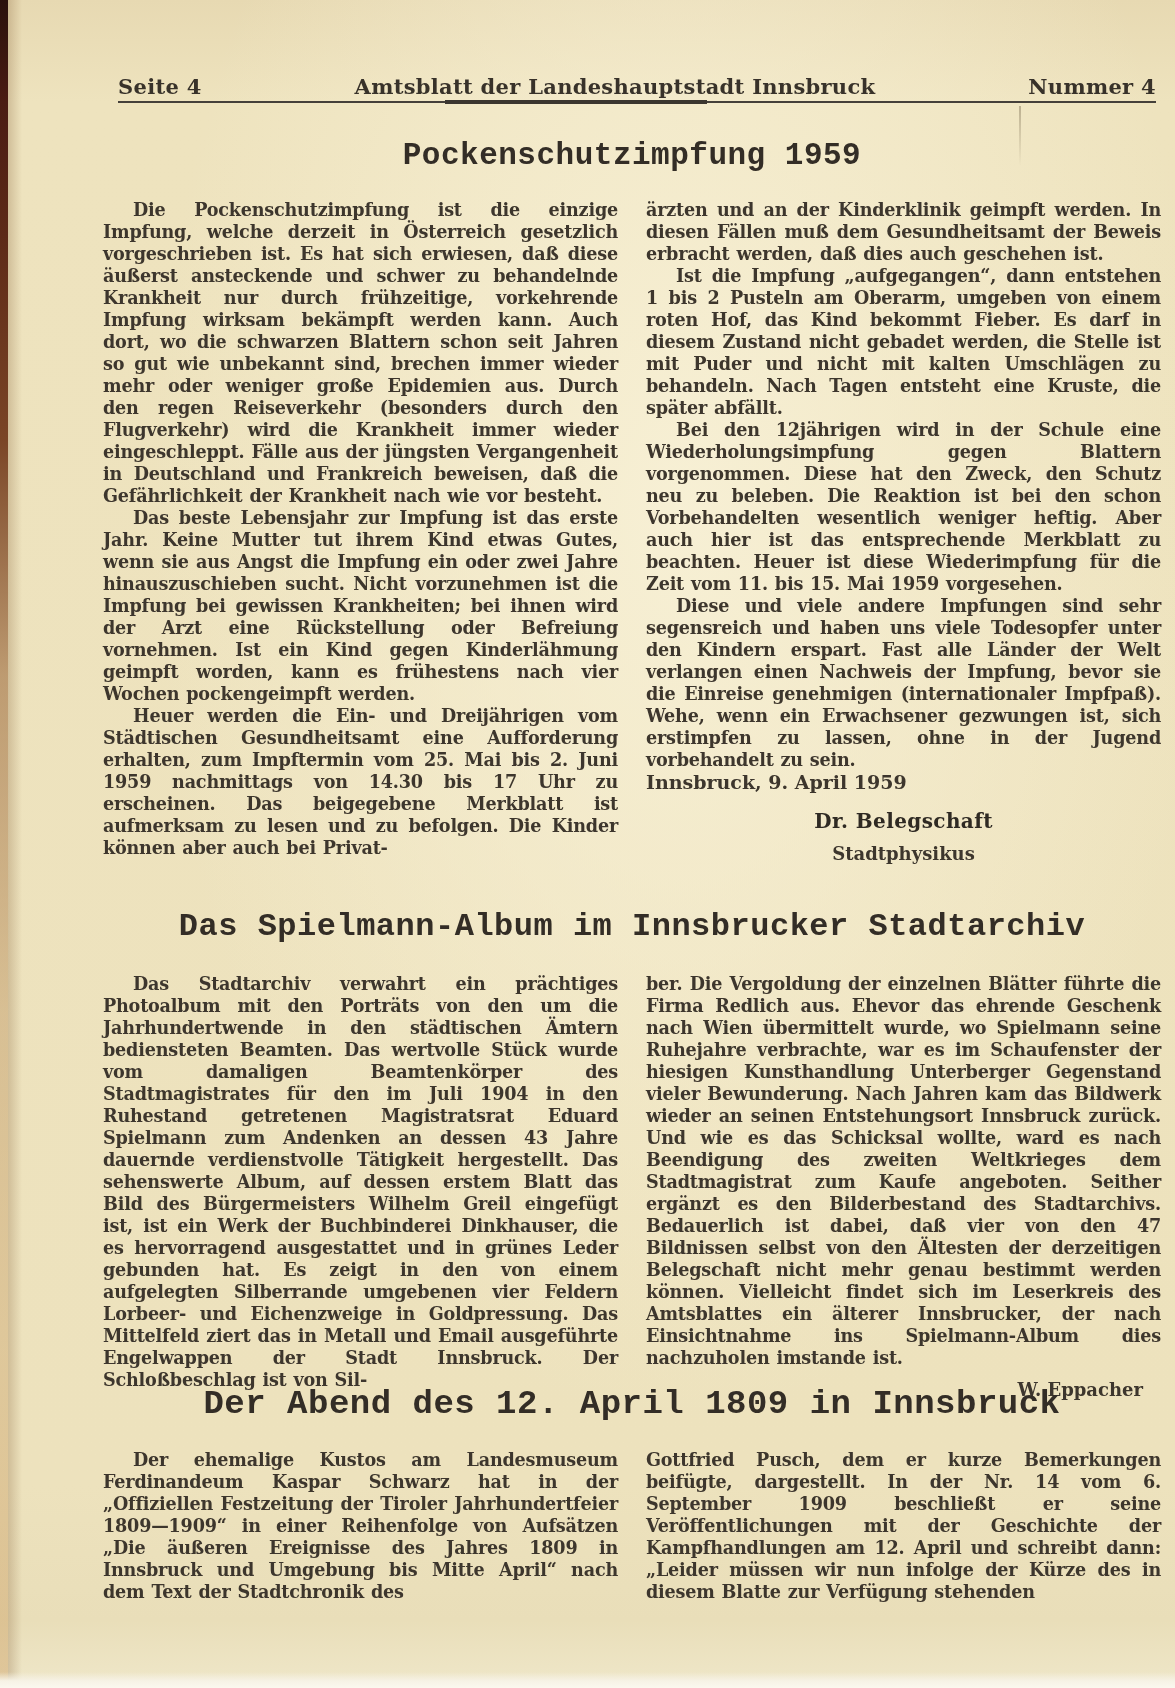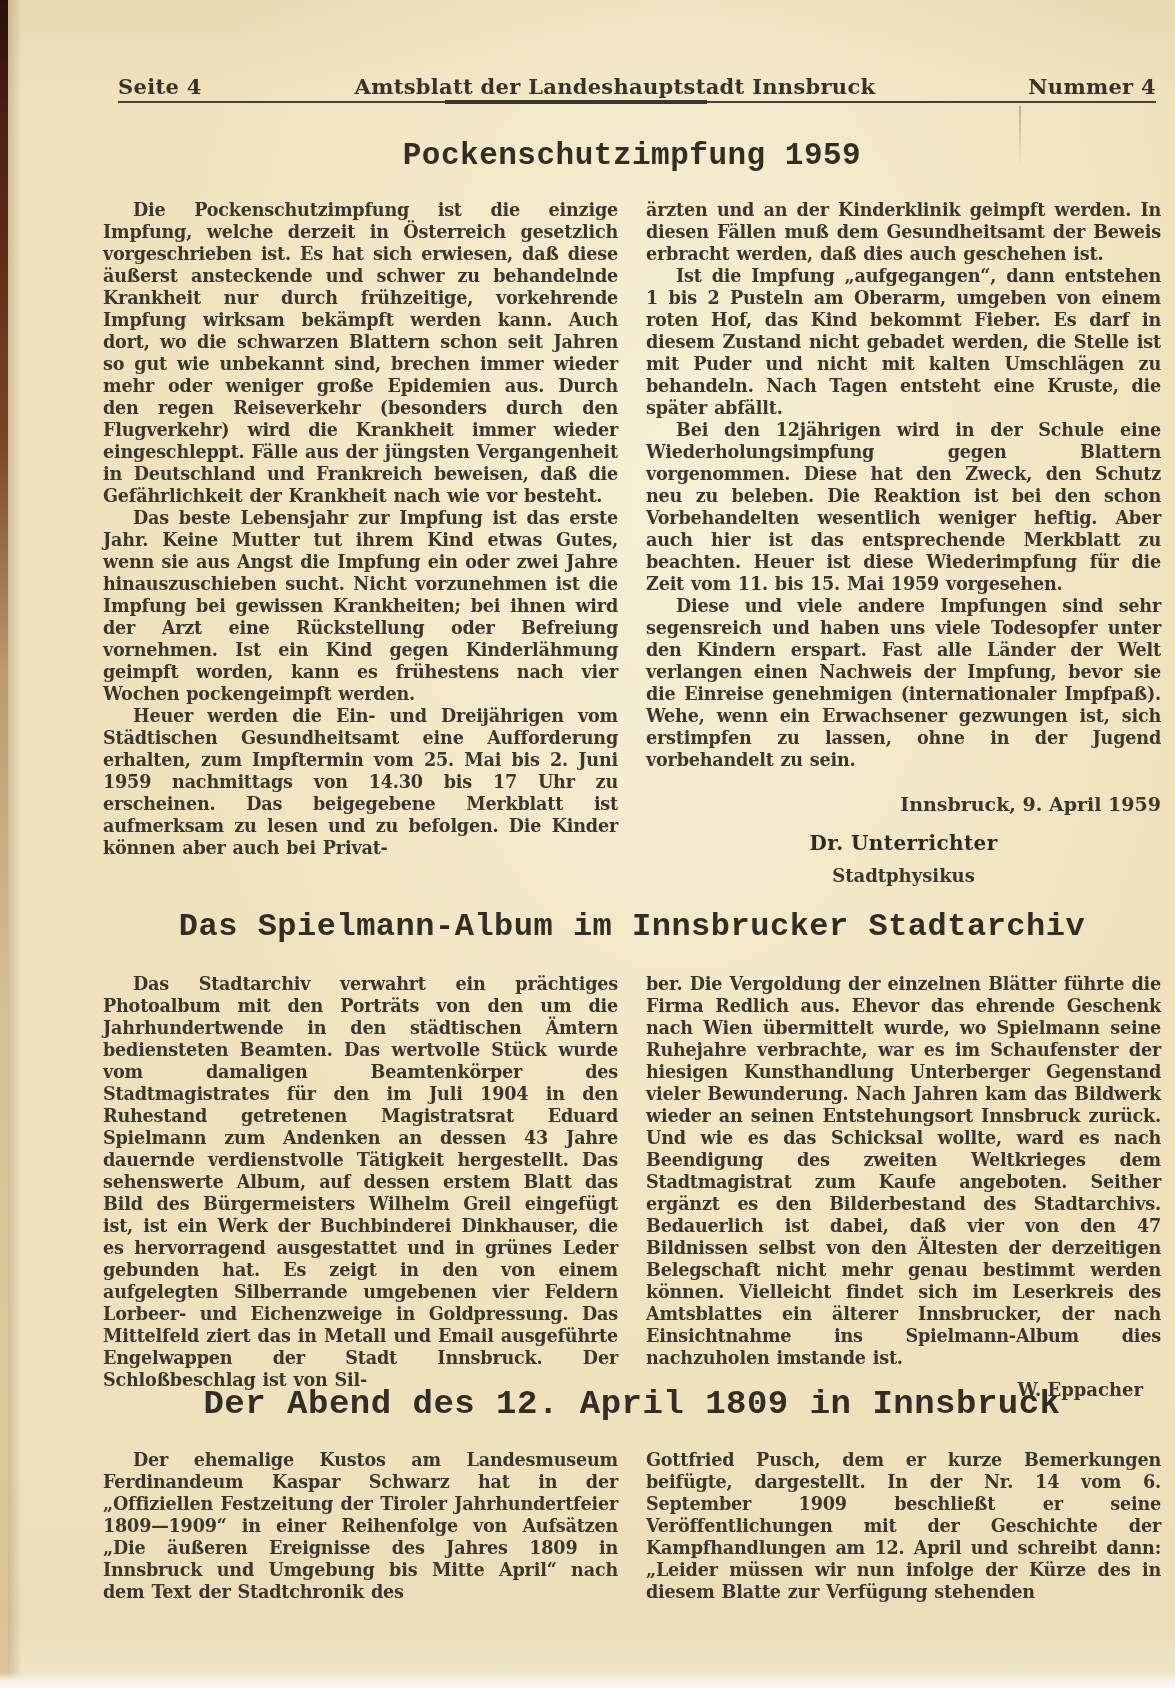--- a/index.html
+++ b/index.html
@@ -60,21 +60,21 @@
     font-family: Liberation Mono, monospace;
   }
   .cols { display: flex; gap: 28px; margin-top: 0; }
   .col { flex: 1 1 0; text-align: justify; }
   .col p {
     margin: 0; font-size: 17.6px; line-height: 22px; font-weight: bold;
     color: #3d362d; text-indent: 30px;
     letter-spacing: -0.2px; word-spacing: 1px;
   }
   .col p.cont { text-indent: 0; }
-  .dateline { text-align: right; font-size: 19px; font-weight: bold; margin-top: 22px; color: #3d362d; }
+  .dateline { text-align: left; font-size: 19px; font-weight: bold; color: #3d362d; }
   .signer   { text-align: center; font-size: 20px; font-weight: bold; margin-top: 16px; color: #2f2a23; letter-spacing: 0.4px; }
   .signer-role { text-align: center; font-size: 18px; font-weight: bold; margin-top: 10px; color: #3d362d; }
   .signature-right { text-align: right; font-size: 18px; font-weight: bold; padding-right: 18px; margin-top: 10px; color: #3d362d; }
   #article-1 { top: 138px; }
   #article-1 .article-title { font-size: 31px; }
   #article-1 .cols { margin-top: 26px; }
   #article-2 { top: 890px; }
   #article-2 .article-title { font-size: 32px; margin-top: 18px; }
   #article-2 .cols { margin-top: 28px; }
   #article-3 { top: 1385px; }
@@ -106,21 +106,21 @@
         <p>Die Pockenschutzimpfung ist die einzige Impfung, welche derzeit in Österreich gesetzlich vorgeschrieben ist. Es hat sich erwiesen, daß diese äußerst ansteckende und schwer zu behandelnde Krankheit nur durch frühzeitige, vorkehrende Impfung wirksam bekämpft werden kann. Auch dort, wo die schwarzen Blattern schon seit Jahren so gut wie unbekannt sind, brechen immer wieder mehr oder weniger große Epidemien aus. Durch den regen Reiseverkehr (besonders durch den Flugverkehr) wird die Krankheit immer wieder eingeschleppt. Fälle aus der jüngsten Vergangenheit in Deutschland und Frankreich beweisen, daß die Gefährlichkeit der Krankheit nach wie vor besteht.</p>
         <p>Das beste Lebensjahr zur Impfung ist das erste Jahr. Keine Mutter tut ihrem Kind etwas Gutes, wenn sie aus Angst die Impfung ein oder zwei Jahre hinauszuschieben sucht. Nicht vorzunehmen ist die Impfung bei gewissen Krankheiten; bei ihnen wird der Arzt eine Rückstellung oder Befreiung vornehmen. Ist ein Kind gegen Kinderlähmung geimpft worden, kann es frühestens nach vier Wochen pockengeimpft werden.</p>
         <p>Heuer werden die Ein- und Dreijährigen vom Städtischen Gesundheitsamt eine Aufforderung erhalten, zum Impftermin vom 25. Mai bis 2. Juni 1959 nachmittags von 14.30 bis 17 Uhr zu erscheinen. Das beigegebene Merkblatt ist aufmerksam zu lesen und zu befolgen. Die Kinder können aber auch bei Privat-</p>
       </div>
       <div class="col">
         <p class="cont">ärzten und an der Kinderklinik geimpft werden. In diesen Fällen muß dem Gesundheitsamt der Beweis erbracht werden, daß dies auch geschehen ist.</p>
         <p>Ist die Impfung „aufgegangen“, dann entstehen 1 bis 2 Pusteln am Oberarm, umgeben von einem roten Hof, das Kind bekommt Fieber. Es darf in diesem Zustand nicht gebadet werden, die Stelle ist mit Puder und nicht mit kalten Umschlägen zu behandeln. Nach Tagen entsteht eine Kruste, die später abfällt.</p>
         <p>Bei den 12jährigen wird in der Schule eine Wiederholungsimpfung gegen Blattern vorgenommen. Diese hat den Zweck, den Schutz neu zu beleben. Die Reaktion ist bei den schon Vorbehandelten wesentlich weniger heftig. Aber auch hier ist das entsprechende Merkblatt zu beachten. Heuer ist diese Wiederimpfung für die Zeit vom 11. bis 15. Mai 1959 vorgesehen.</p>
         <p>Diese und viele andere Impfungen sind sehr segensreich und haben uns viele Todesopfer unter den Kindern erspart. Fast alle Länder der Welt verlangen einen Nachweis der Impfung, bevor sie die Einreise genehmigen (internationaler Impfpaß). Wehe, wenn ein Erwachsener gezwungen ist, sich erstimpfen zu lassen, ohne in der Jugend vorbehandelt zu sein.</p>
         <div class="dateline">Innsbruck, 9. April 1959</div>
-        <div class="signer">Dr. Unterrichter</div>
+        <div class="signer">Dr. Belegschaft</div>
         <div class="signer-role">Stadtphysikus</div>
       </div>
     </div>
   </div>
 
   <div class="article" id="article-2">
     <div class="article-title">Das Spielmann-Album im Innsbrucker Stadtarchiv</div>
     <div class="cols">
       <div class="col">
         <p>Das Stadtarchiv verwahrt ein prächtiges Photoalbum mit den Porträts von den um die Jahrhundertwende in den städtischen Ämtern bediensteten Beamten. Das wertvolle Stück wurde vom damaligen Beamtenkörper des Stadtmagistrates für den im Juli 1904 in den Ruhestand getretenen Magistratsrat Eduard Spielmann zum Andenken an dessen 43 Jahre dauernde verdienstvolle Tätigkeit hergestellt. Das sehenswerte Album, auf dessen erstem Blatt das Bild des Bürgermeisters Wilhelm Greil eingefügt ist, ist ein Werk der Buchbinderei Dinkhauser, die es hervorragend ausgestattet und in grünes Leder gebunden hat. Es zeigt in den von einem aufgelegten Silberrande umgebenen vier Feldern Lorbeer- und Eichenzweige in Goldpressung. Das Mittelfeld ziert das in Metall und Email ausgeführte Engelwappen der Stadt Innsbruck. Der Schloßbeschlag ist von Sil-</p>

